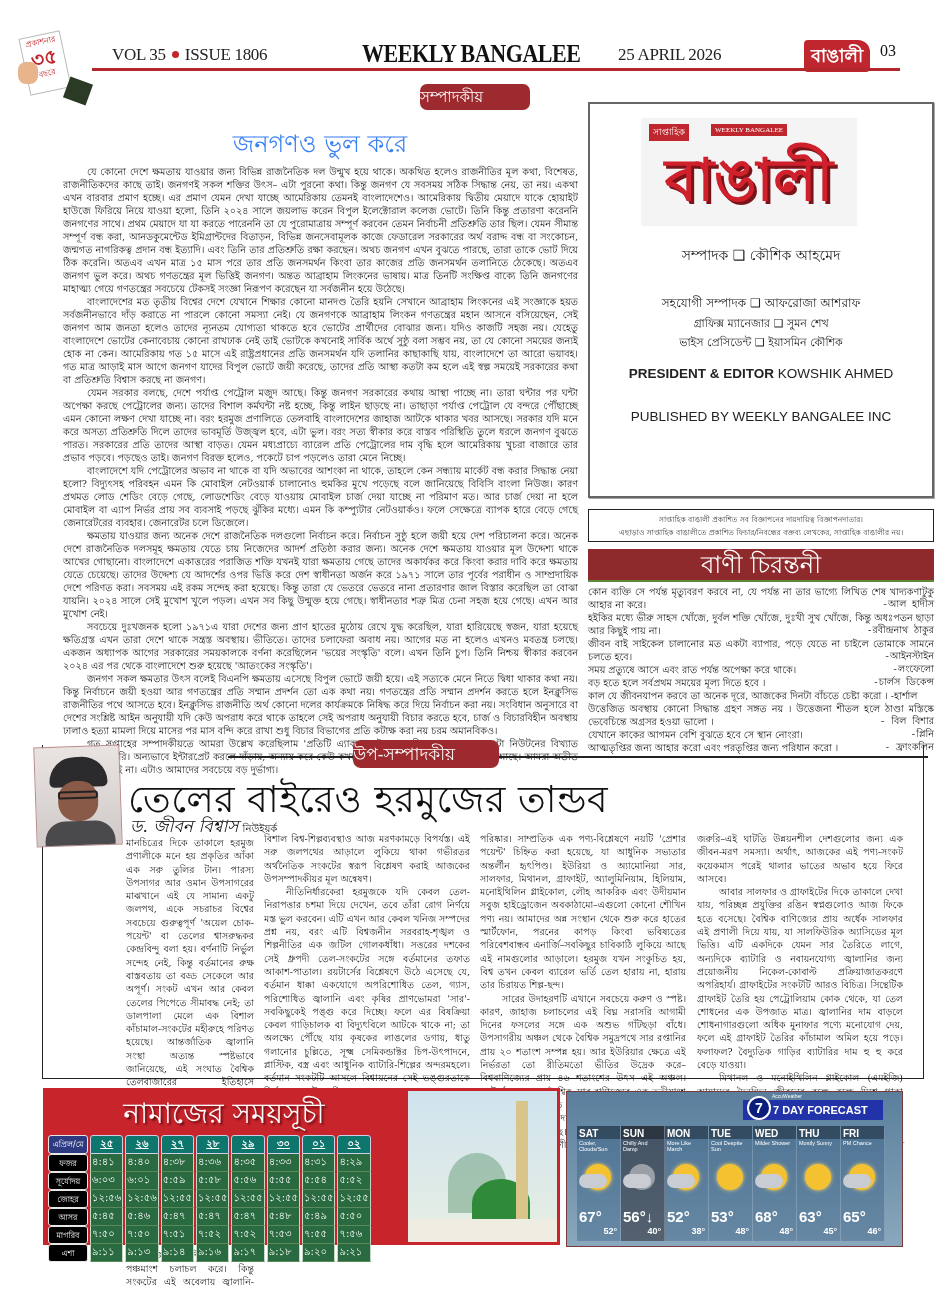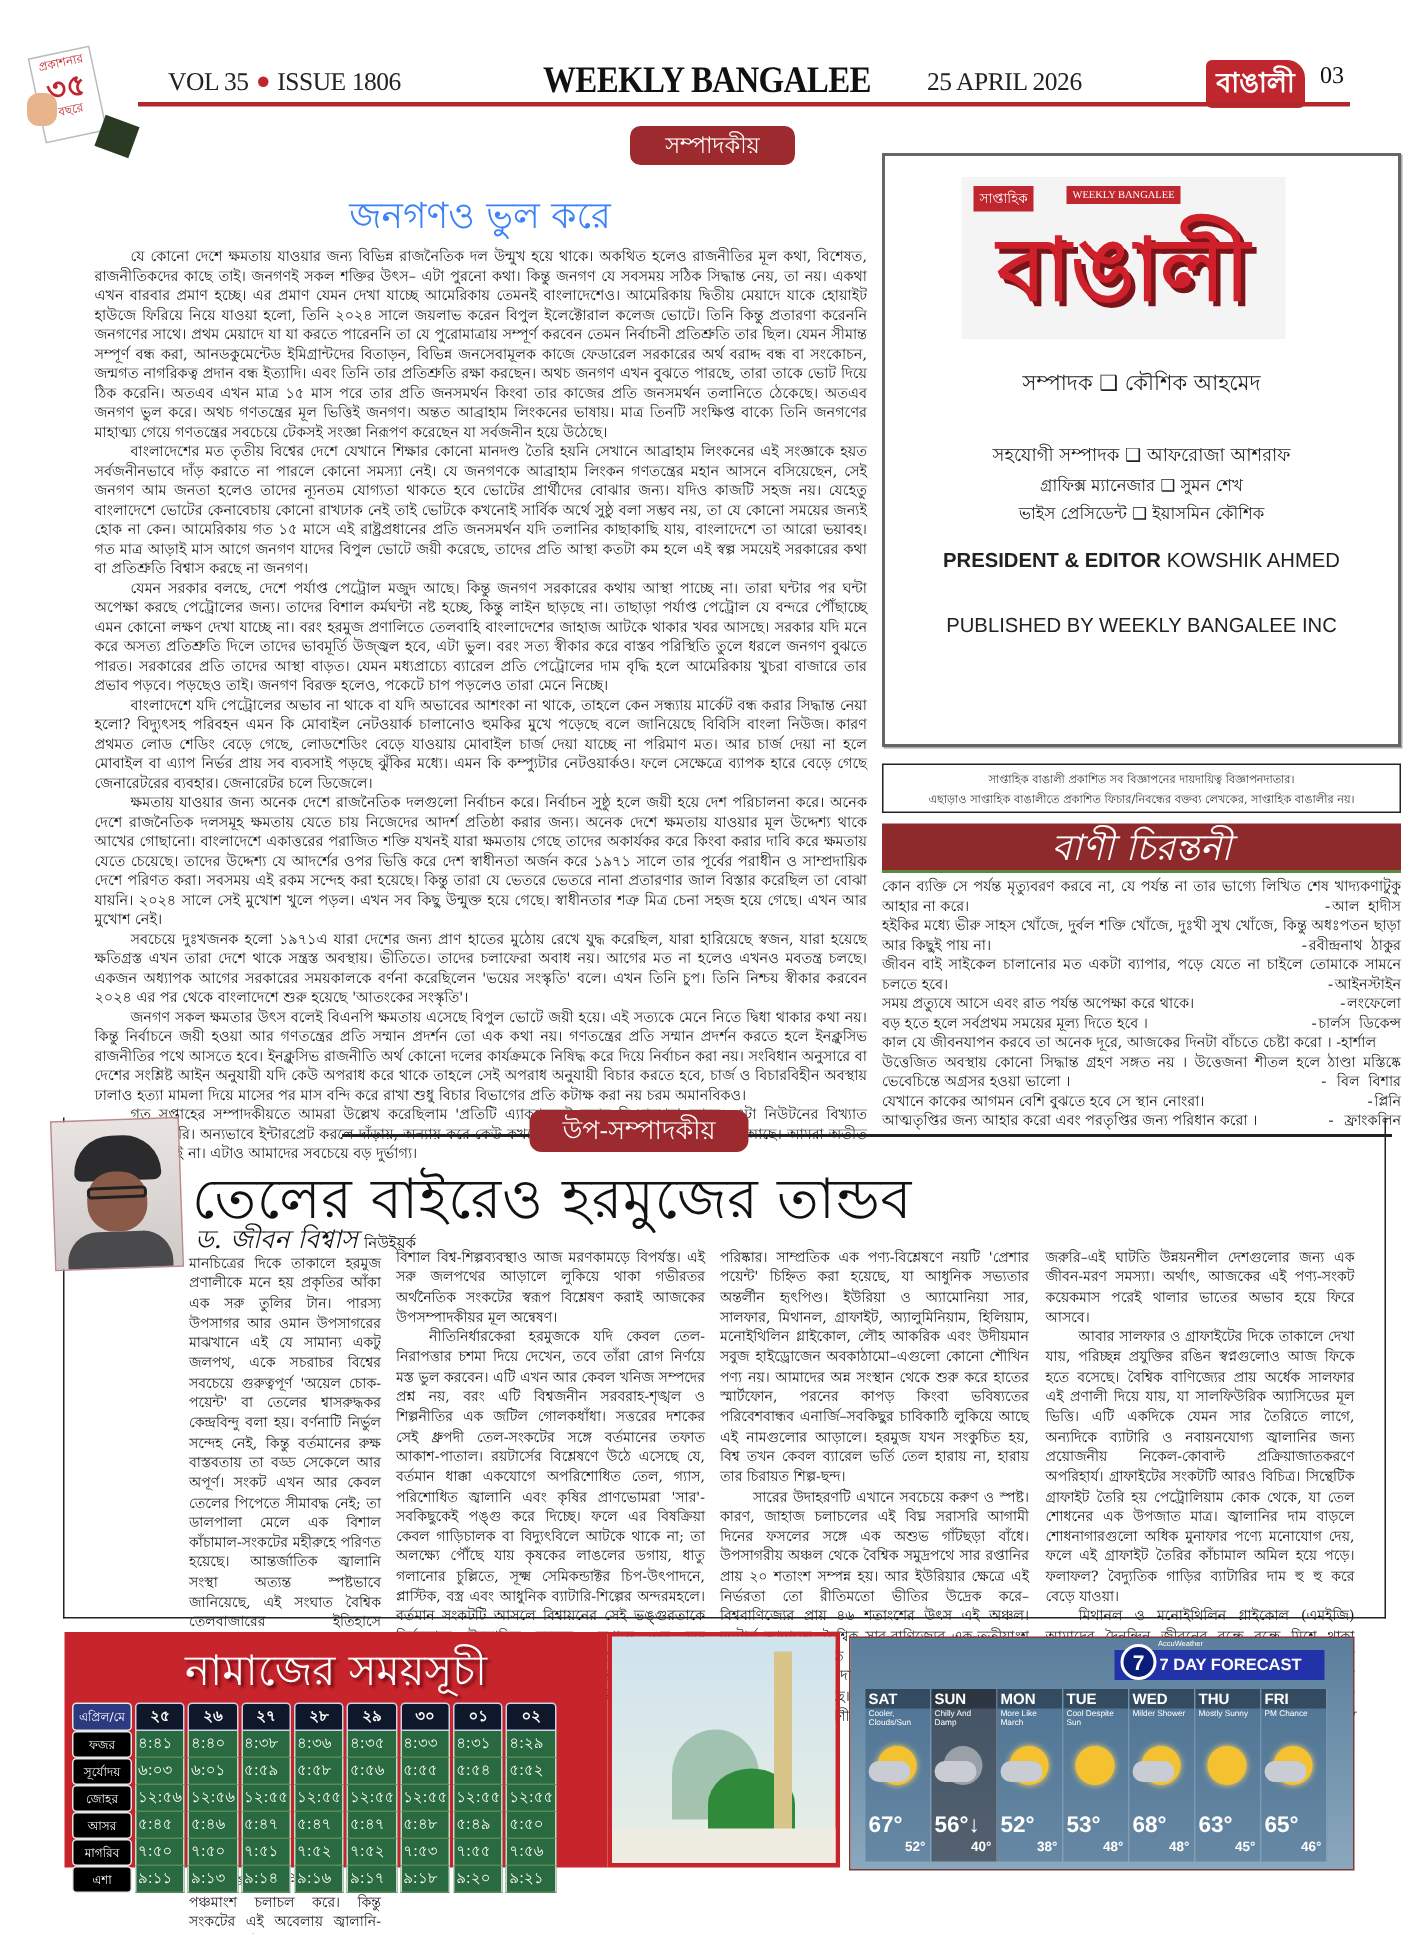--- a/index.html
+++ b/index.html
@@ -15,21 +15,21 @@
 
   .hdr-text { top: 45px; font-family: "Liberation Serif", serif; font-size: 17px; color: #222; letter-spacing: -0.3px; }
   .hdr-vol { left: 112px; }
   .hdr-dot { display: inline-block; width: 7px; height: 7px; border-radius: 50%; background: #c0262d; margin: 0 6px 2px 6px; }
   .hdr-title { left: 362px; top: 40px; font-family: "Liberation Serif", serif; font-size: 25px; font-weight: bold; color: #111; letter-spacing: -0.5px; transform: scaleX(0.88); transform-origin: left; }
   .hdr-date { left: 618px; }
   .hdr-logo { left: 804px; top: 40px; width: 66px; height: 32px; background: #c0262d; color: #fff; font-size: 18px; font-weight: bold; text-align: center; line-height: 32px; border-radius: 4px 12px 4px 4px; }
   .hdr-page { left: 880px; top: 42px; font-family: "Liberation Serif", serif; font-size: 16px; }
   .hdr-rule { left: 92px; top: 68px; width: 808px; height: 3px; background: #b3262b; }
 
-  .section-tag { background: #9d2a2e; color: #fff; border-radius: 7px; font-size: 15px; text-align: center; line-height: 26px; }
+  .section-tag { background: #9d2a2e; color: #fff; border-radius: 7px; font-size: 15px; text-align: left; line-height: 26px; }
   .ed-tag { left: 420px; top: 84px; width: 110px; height: 26px; }
 
   .ed-title { left: 60px; top: 125px; width: 520px; text-align: center; font-size: 24px; color: #3b82f6; }
   .ed-body { left: 63px; top: 165px; width: 515px; font-size: 9.6px; line-height: 13px; text-align: justify; color: #1a1a1a; }
   .ed-body p { text-indent: 24px; }
 
   
   .mast { left: 588px; top: 102px; width: 346px; height: 396px; border: 2px solid #666; box-shadow: 1px 1px 0 #aaa; }
   .mast-logo { position: absolute; left: 51px; top: 14px; width: 216px; height: 108px; background: #f4f4f4; }
   .mast-logo .tag { position: absolute; left: 8px; top: 6px; font-size: 9px; color: #fff; background: #c0262d; padding: 1px 4px; }
@@ -40,21 +40,21 @@
   .m-assoc { top: 190px; font-size: 12px; }
   .m-graph { top: 211px; font-size: 11px; }
   .m-vp { top: 230px; font-size: 11px; }
   .m-pres { top: 262px; font-size: 13.5px; font-family: "Liberation Sans", sans-serif; }
   .m-pres b { font-weight: bold; }
   .m-pub { top: 305px; font-size: 13.5px; font-family: "Liberation Sans", sans-serif; }
   .m-addr { top: 346px; font-size: 12px; font-family: "Liberation Sans", sans-serif; font-weight: bold; line-height: 13px; }
 
   .disclaim { left: 588px; top: 509px; width: 346px; height: 33px; border: 1.5px solid #222; font-size: 7.5px; text-align: center; line-height: 13px; padding-top: 3px; color: #333; }
 
-  .bani-head { left: 588px; top: 549px; width: 346px; height: 33px; background: #8e2a2c; color: #fff; font-size: 24px; text-align: center; line-height: 33px; border-bottom: 2px solid #5a8a3a; font-style: italic; }
+  .bani-head { left: 588px; top: 549px; width: 346px; height: 33px; background: #8e2a2c; color: #fff; font-size: 24px; text-align: center; line-height: 33px; border-bottom: 2px solid #5a8a3a; }
   .quotes { left: 588px; top: 585px; width: 346px; font-size: 9.6px; line-height: 13px; color: #1a1a1a; }
   .quotes .q { text-align: justify; }
   .quotes .a { display: block; text-align: right; margin-top: -13px; font-family: Liberation Mono, monospace; }
   .quotes .a.inline { margin-top: 0; }
 
   
   .sub-box { left: 42px; top: 745px; width: 882px; height: 334px; border: 1.5px solid #222; border-top: none; }
   .sub-rule { left: 228px; top: 756px; width: 700px; height: 2px; background: #222; }
   .sub-tag { left: 353px; top: 740px; width: 146px; height: 28px; font-size: 17px; line-height: 28px; border-radius: 8px; }
   .photo { left: 35px; top: 746px; width: 86px; height: 100px; background: linear-gradient(#e9e4e2, #cfc9c8); border: 1px solid #b98a8a; transform: rotate(-2deg); overflow: hidden; }
@@ -74,21 +74,21 @@
   .col4 { left: 697px; top: 832px; width: 206px; }
   .cont { display: block; text-align: right; font-style: italic; margin-top: -13px; }
 
   
   .prayer { left: 43px; top: 1088px; width: 362px; height: 157px; background: #c8242c; }
   .prayer-title { position: absolute; left: 0; top: 4px; width: 100%; text-align: center; color: #fff; font-size: 28px; text-shadow: 2px 2px 2px #6a0e12; }
   .ptable { position: absolute; left: 3px; top: 47px; border-collapse: separate; border-spacing: 2px 0; }
   .ptable td { height: 17px; font-size: 10px; color: #fff; font-family: "DejaVu Sans", sans-serif; padding: 0 1px; }
   .ptable .rowlab { width: 40px; background: #000000; border: 1px solid #e6e6e6; border-radius: 3px; text-align: center; font-size: 8px; }
   .ptable .corner { background: #2e3a80; }
-  .ptable .date { width: 33px; background: #0f172a; text-align: center; font-weight: bold; border: 1px solid #cfd0e8; border-radius: 3px 3px 0 0; }
+  .ptable .date { width: 33px; background: #0f766e; text-align: center; font-weight: bold; border: 1px solid #cfd0e8; border-radius: 3px 3px 0 0; text-decoration: underline; }
   .ptable .val { width: 33px; background: #2a6a40; border-left: 1px solid #c7d8c7; border-right: 1px solid #c7d8c7; border-bottom: 1px solid #5a8a5a; margin-left: 28px; }
 
   .mosque { left: 405px; top: 1088px; width: 155px; height: 157px; border: 3px solid #c8242c; background: linear-gradient(#cfe3ee, #e8efe4); overflow: hidden; }
   .mosque .dome1 { position: absolute; left: 40px; top: 62px; width: 58px; height: 60px; background: #79a88a; border-radius: 50% 50% 0 0; opacity: 0.6; }
   .mosque .dome2 { position: absolute; left: 64px; top: 88px; width: 58px; height: 48px; background: #2f8a3a; border-radius: 50% 50% 0 0; }
   .mosque .minaret { position: absolute; left: 108px; top: 10px; width: 12px; height: 130px; background: #d9c58a; }
   .mosque .base { position: absolute; left: 0; top: 128px; width: 155px; height: 30px; background: #efece2; }
 
   .weather { left: 566px; top: 1091px; width: 337px; height: 156px; background: linear-gradient(#5a7e9c, #8aa8bd); border: 1px solid #7a3a3a; }
   .w-badge { position: absolute; left: 176px; top: 8px; width: 140px; height: 20px; background: #2232a8; color: #fff; font-family: "Liberation Sans", sans-serif; font-weight: bold; font-size: 11px; line-height: 20px; padding-left: 30px; }

